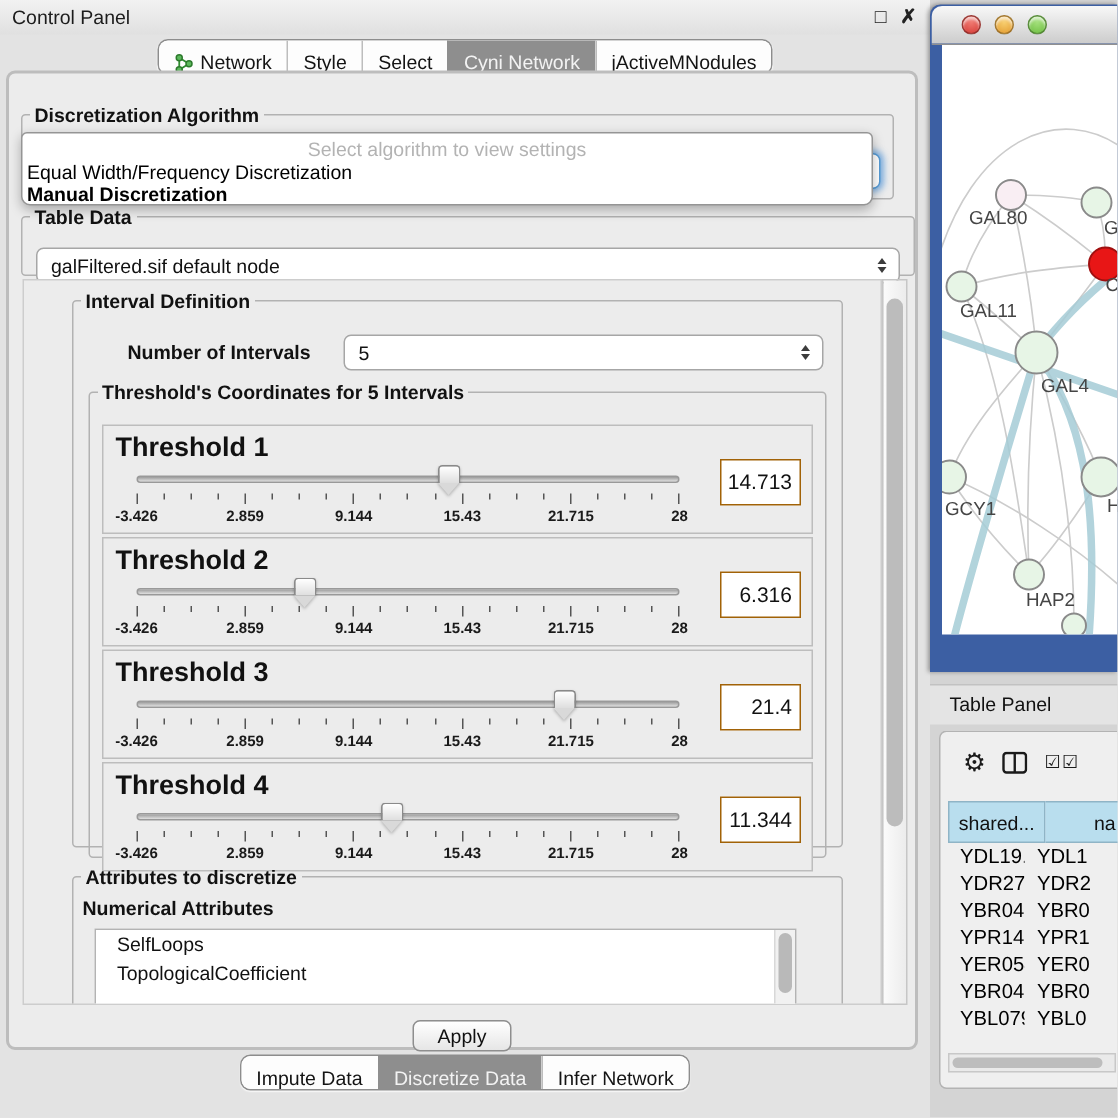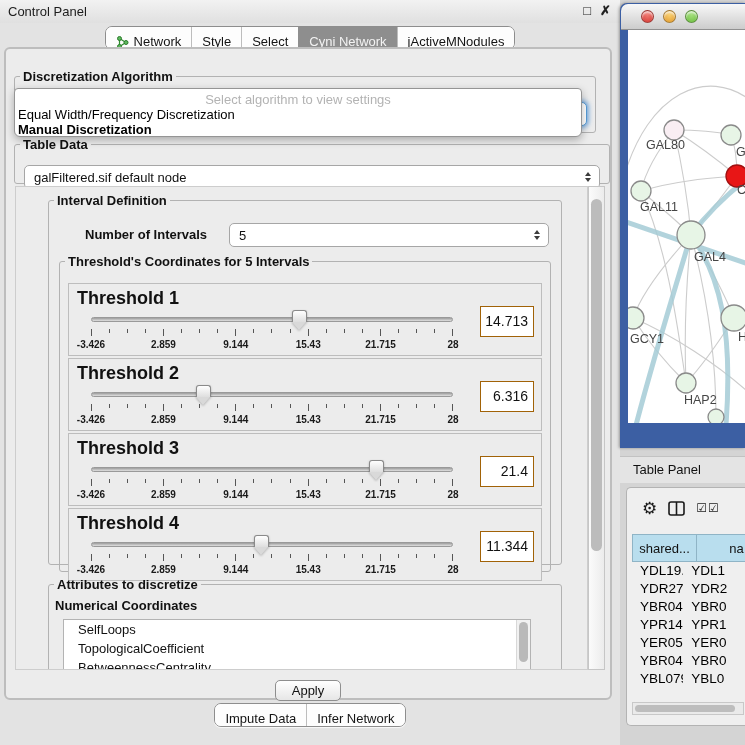--- a/index.html
+++ b/index.html
@@ -370,46 +370,48 @@
                       </div>
                     </div>
                     <div class="valuebox">11.344</div>
                   </div>
                 </div>
             </fieldset>
           </fieldset>
 
           <fieldset class="grp" style="left:32px;top:390px;width:514px;height:120px">
             <legend class="lg-blue">Attributes to discretize</legend>
-            <span class="row-label" style="left:6px;top:6px">Numerical Coordinates</span>
+            <span class="row-label" style="left:6px;top:6px">Numerical Attributes</span>
             <div class="listbox">
               <div id="attrItems">
                   <div class="listitem">SelfLoops</div>
                   <div class="listitem">TopologicalCoefficient</div>
-                  <div class="listitem">BetweennessCentrality</div>
                 </div>
               <div class="list-vscroll">
                 <div class="list-thumb"></div>
               </div>
             </div>
           </fieldset>
 
         </div>
         <div class="vscroll">
           <div class="vthumb"></div>
         </div>
       </div>
 
       <button class="applybtn">Apply</button>
     </div>
 
     <div class="tabrow bottom">
       <div class="tabgroup" id="bottomTabs">
           <div class="tab">
             <span>Impute Data</span>
+          </div>
+          <div class="tab sel">
+            <span>Discretize Data</span>
           </div>
           <div class="tab">
             <span>Infer Network</span>
           </div>
         </div>
     </div>
   </div>
 
   <div class="right">
 

